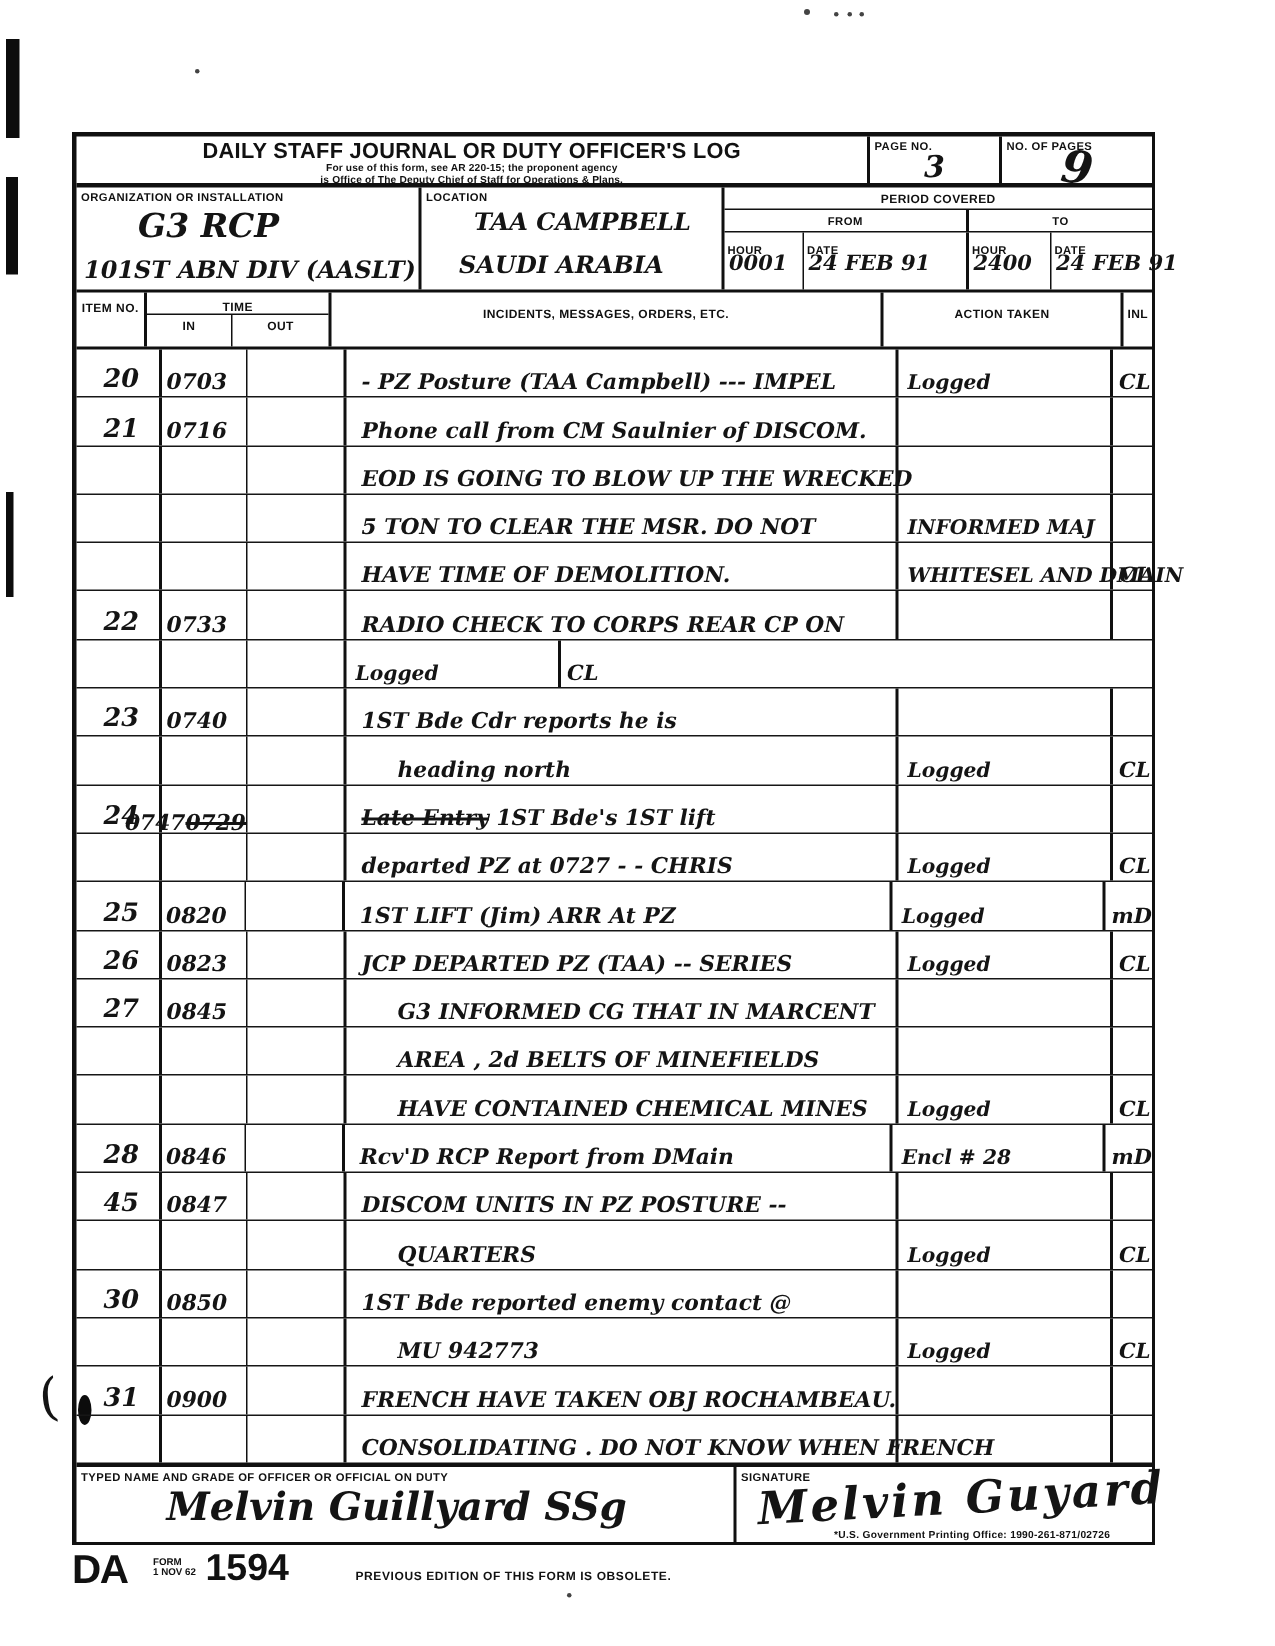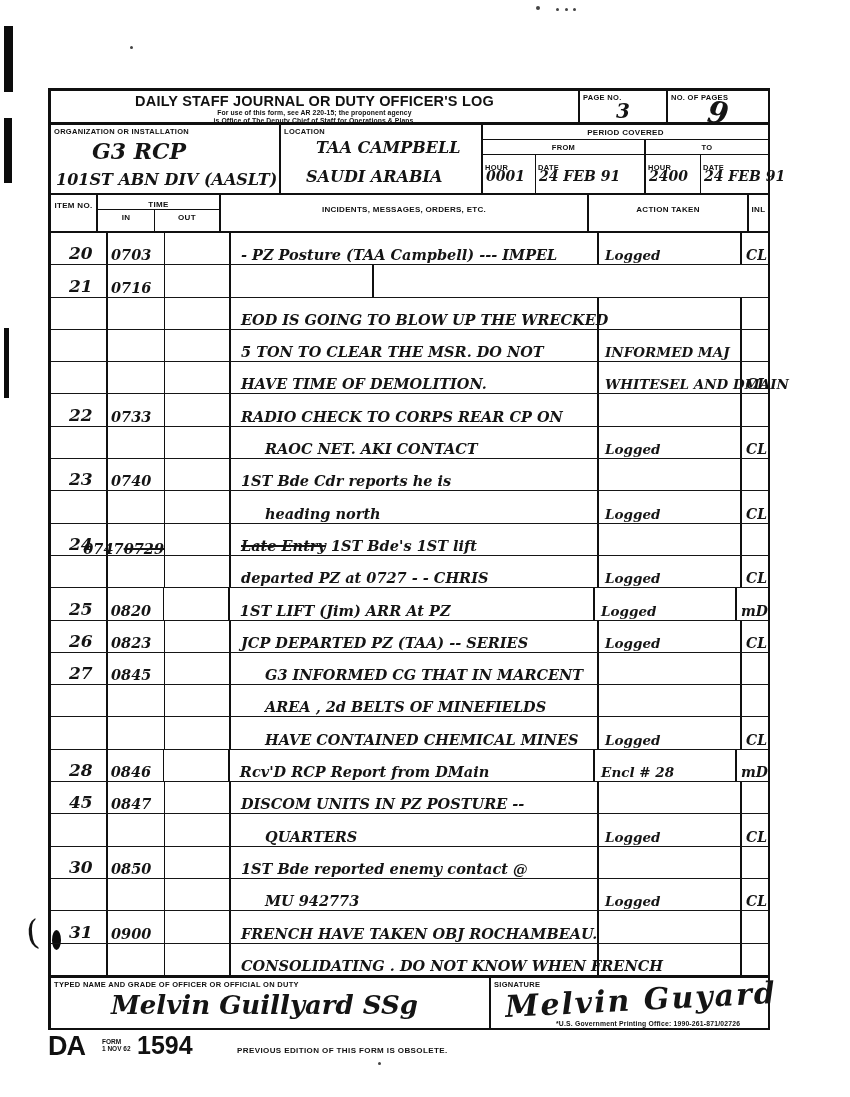--- a/index.html
+++ b/index.html
@@ -180,20 +180,21 @@
           <div class="jc hw ct">0703</div>
           <div class="jc hw co"></div>
           <div class="jc hw cc">- PZ Posture (TAA Campbell) --- IMPEL</div>
           <div class="jc hw ca">Logged</div>
           <div class="jc hw cl">CL</div>
         </div>
         <div class="jrow">
           <div class="jc hw ci">21</div>
           <div class="jc hw ct">0716</div>
           <div class="jc hw co"></div>
+          <div class="jc hw cc">Phone call from CM Saulnier of DISCOM.</div>
           <div class="jc hw ca"></div>
           <div class="jc hw cl"></div>
         </div>
         <div class="jrow">
           <div class="jc hw ci"></div>
           <div class="jc hw ct"></div>
           <div class="jc hw co"></div>
           <div class="jc hw cc">EOD IS GOING TO BLOW UP THE WRECKED</div>
           <div class="jc hw ca"></div>
           <div class="jc hw cl"></div>
@@ -219,21 +220,20 @@
           <div class="jc hw ct">0733</div>
           <div class="jc hw co"></div>
           <div class="jc hw cc">RADIO CHECK TO CORPS REAR CP ON</div>
           <div class="jc hw ca"></div>
           <div class="jc hw cl"></div>
         </div>
         <div class="jrow">
           <div class="jc hw ci"></div>
           <div class="jc hw ct"></div>
           <div class="jc hw co"></div>
-          <div class="jc hw cc ind">RAOC NET.  AKI CONTACT</div>
           <div class="jc hw ca">Logged</div>
           <div class="jc hw cl">CL</div>
         </div>
         <div class="jrow">
           <div class="jc hw ci">23</div>
           <div class="jc hw ct">0740</div>
           <div class="jc hw co"></div>
           <div class="jc hw cc">1ST Bde Cdr reports he is</div>
           <div class="jc hw ca"></div>
           <div class="jc hw cl"></div>

